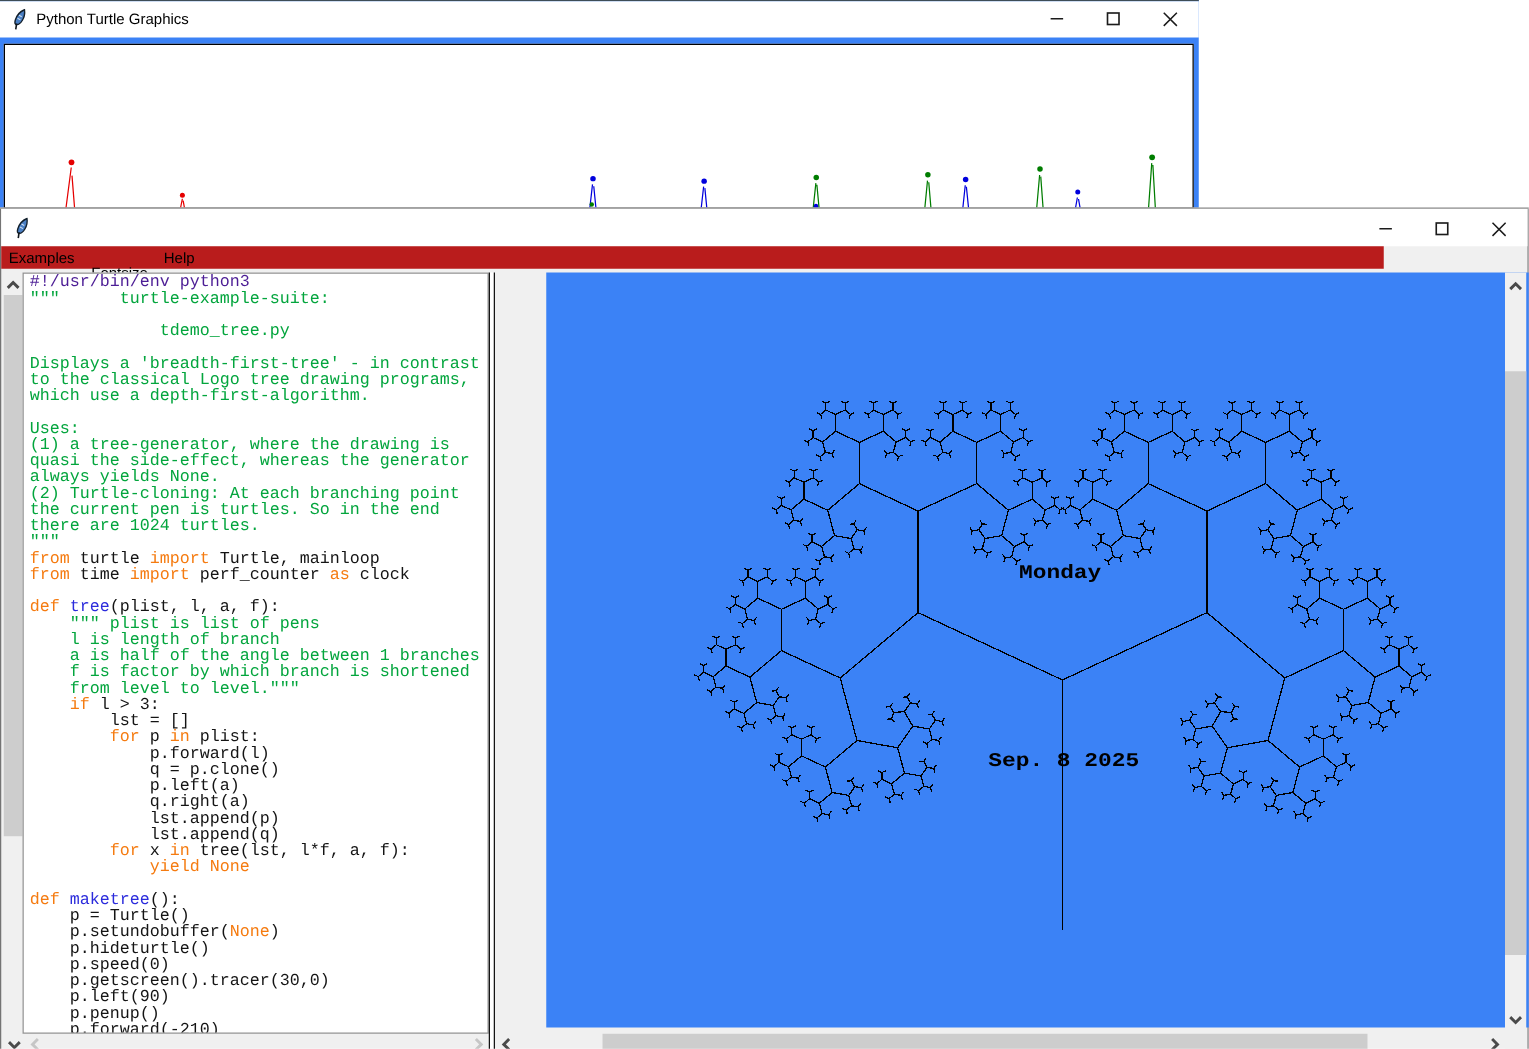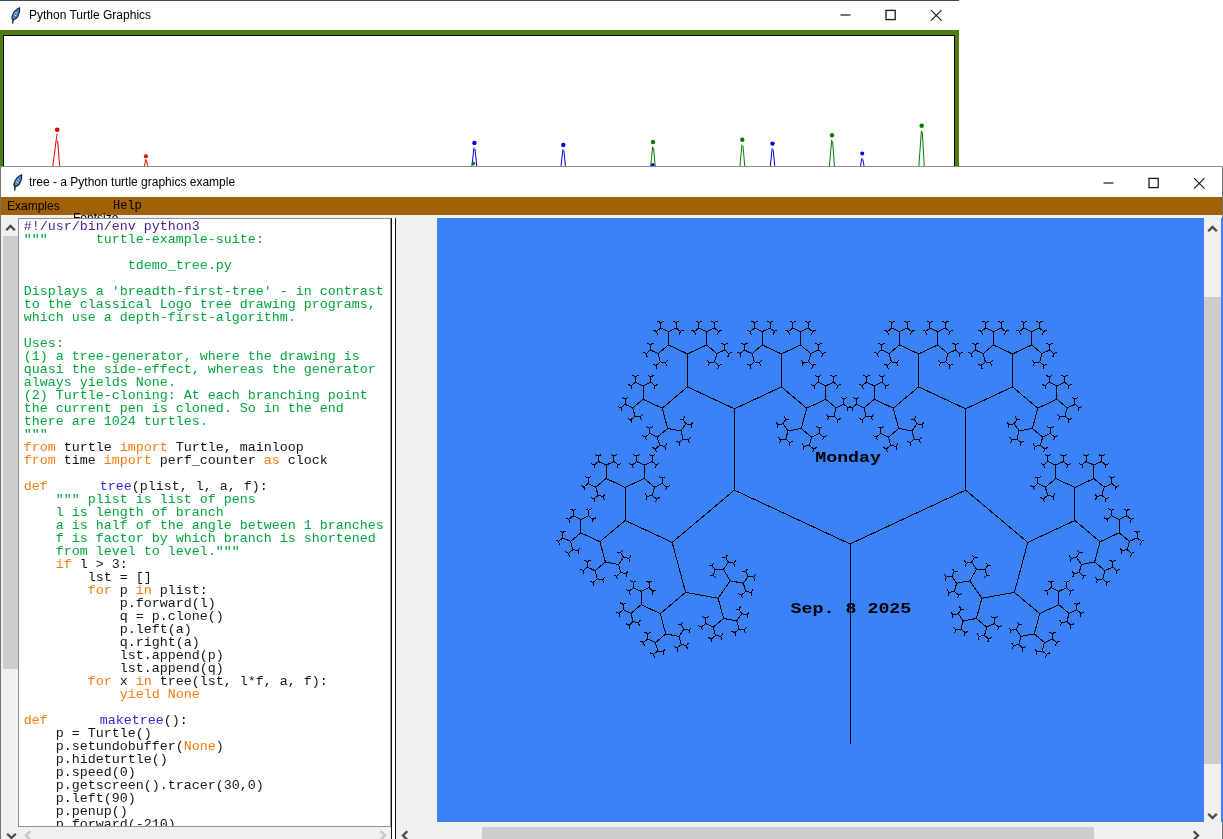--- a/index.html
+++ b/index.html
@@ -1,28 +1,28 @@
 <!DOCTYPE html>
 <html><head><meta charset="utf-8">
 <style>
 * { margin:0; padding:0; box-sizing:border-box; }
 html,body { width:1223px; height:839px; overflow:hidden; background:#fff;
   font-family:"Liberation Sans", sans-serif; }
 .abs { position:absolute; }
 i.k { font-style:normal; color:#f57b10; }
-i.d { font-style:normal; color:#2b2bdc;margin-left:44px; }
+i.d { font-style:normal; color:#2b2bdc; }
 i.s { font-style:normal; color:#03a53d; }
 i.c { font-style:normal; color:#4c1d95;text-align:right; }
 svg { display:block; }
 pre.code { font-family:"Liberation Mono", monospace; font-size:13.333px; line-height:13px;
   color:#141414; }
 </style></head>
 <body>
 
-<div class="abs" style="left:0;top:0;width:959px;height:167px;background:#4d7c0f;">
+<div class="abs" style="left:0;top:0;width:959px;height:167px;background:#3b82f6;">
   <div class="abs" style="left:0;top:0;width:959px;height:1px;background:#3e4d57;"></div>
   <div class="abs" style="left:0;top:1px;width:959px;height:29px;background:#ffffff;"></div>
   <div class="abs" style="left:9px;top:7px;">
       <svg width="12" height="17" viewBox="0 0 12 17">
         <path d="M10.6 0.8 C7.2 2.2 4.2 5.6 3.2 9.2 C2.7 11.0 3.0 12.3 3.9 12.6 C5.2 13.0 7.3 11.8 8.8 9.4 C10.3 7.0 11.0 3.4 10.6 0.8 Z" fill="#4a7fc4" stroke="#13202c" stroke-width="1.1"></path>
         <path d="M6.2 5.2 L8.4 6.4 M5.0 7.6 L7.4 8.9" stroke="#cfe0f2" stroke-width="0.9" fill="none"></path>
         <path d="M4.3 11.8 L3.6 16.5" stroke="#10161c" stroke-width="1.3" fill="none"></path>
       </svg>
     </div>
   <div class="abs" style="left:29px;top:1px;height:29px;line-height:29px;font-size:12px;color:#000;">Python Turtle Graphics</div>
@@ -66,33 +66,32 @@
   <div class="abs" style="left:1222px;top:0;width:1px;height:673px;background:#747474;"></div>
 
   <div class="abs" style="left:1px;top:0;width:1221px;height:30px;background:#fff;"></div>
   <div class="abs" style="left:10.8px;top:7px;">
       <svg width="12" height="17" viewBox="0 0 12 17">
         <path d="M10.6 0.8 C7.2 2.2 4.2 5.6 3.2 9.2 C2.7 11.0 3.0 12.3 3.9 12.6 C5.2 13.0 7.3 11.8 8.8 9.4 C10.3 7.0 11.0 3.4 10.6 0.8 Z" fill="#4a7fc4" stroke="#13202c" stroke-width="1.1"></path>
         <path d="M6.2 5.2 L8.4 6.4 M5.0 7.6 L7.4 8.9" stroke="#cfe0f2" stroke-width="0.9" fill="none"></path>
         <path d="M4.3 11.8 L3.6 16.5" stroke="#10161c" stroke-width="1.3" fill="none"></path>
       </svg>
     </div>
-  <div class="abs" style="left:29px;top:0;height:30px;line-height:30px;font-size:12px;color:#000;">tree - a Python turtle graphics example</div>
   <div class="abs" style="left:1103px;top:8.5px;">
       <svg width="110" height="14" viewBox="0 0 110 14">
         <path d="M0.5 7.0 L10.5 7.0" stroke="#1b1b1b" stroke-width="1.2" fill="none"></path>
         <rect x="46.0" y="2.4" width="9.2" height="9.2" stroke="#1b1b1b" stroke-width="1.3" fill="none"></rect>
         <path d="M91 2.2 L101.5 12.7 M101.5 2.2 L91 12.7" stroke="#1b1b1b" stroke-width="1.2" fill="none"></path>
       </svg>
     </div>
 
-  <div class="abs" style="left:1px;top:30px;width:1221px;height:18px;background:#a16207;text-align:right;">
+  <div class="abs" style="left:1px;top:30px;width:1106px;height:18px;background:#b91c1c;text-align:right;">
     <span class="abs" style="left:6px;top:0;height:18px;line-height:18px;font-size:12px;">Examples</span>
     <span class="abs" style="left:72px;top:0;height:18px;line-height:18px;font-size:12px;margin-top:12px;">Fontsize</span>
-    <span class="abs" style="left:112px;top:0;height:18px;line-height:18px;font-size:12px;font-family:Liberation Mono, monospace;">Help</span>
+    <span class="abs" style="left:130px;top:0;height:18px;line-height:18px;font-size:12px;">Help</span>
   </div>
 
   <div class="abs" style="left:3px;top:51.5px;width:15.5px;height:621.5px;background:#f0f0f0;"></div>
   <div class="abs" style="left:5px;top:57px;">
       <svg width="11" height="8" viewBox="0 0 11 8">
         <path d="M1.2 6.3 L5.5 2 L9.8 6.3" stroke="#4a4a4a" stroke-width="2.3" fill="none"></path>
       </svg>
     </div>
   <div class="abs" style="left:3px;top:69px;width:15.5px;height:433px;background:#cdcdcd;"></div>
   <div class="abs" style="left:6.2px;top:664.5px;">
@@ -109,21 +108,21 @@
 
 <i class="s">Displays a 'breadth-first-tree' - in contrast</i>
 <i class="s">to the classical Logo tree drawing programs,</i>
 <i class="s">which use a depth-first-algorithm.</i>
 
 <i class="s">Uses:</i>
 <i class="s">(1) a tree-generator, where the drawing is</i>
 <i class="s">quasi the side-effect, whereas the generator</i>
 <i class="s">always yields None.</i>
 <i class="s">(2) Turtle-cloning: At each branching point</i>
-<i class="s">the current pen is cloned. So in the end</i>
+<i class="s">the current pen is turtles. So in the end</i>
 <i class="s">there are 1024 turtles.</i>
 <i class="s">"""</i>
 <i class="k">from</i> turtle <i class="k">import</i> Turtle, mainloop
 <i class="k">from</i> time <i class="k">import</i> perf_counter <i class="k">as</i> clock
 
 <i class="k">def</i> <i class="d">tree</i>(plist, l, a, f):
     <i class="s">""" plist is list of pens</i>
     <i class="s">l is length of branch</i>
     <i class="s">a is half of the angle between 1 branches</i>
     <i class="s">f is factor by which branch is shortened</i>

